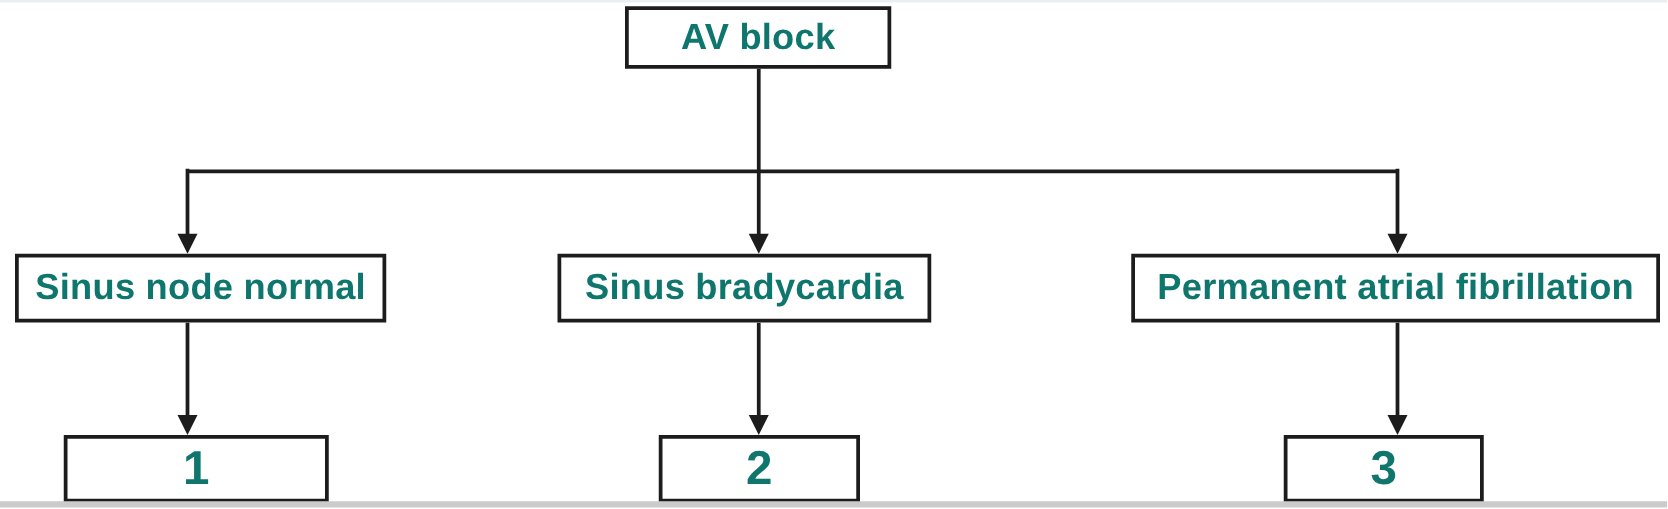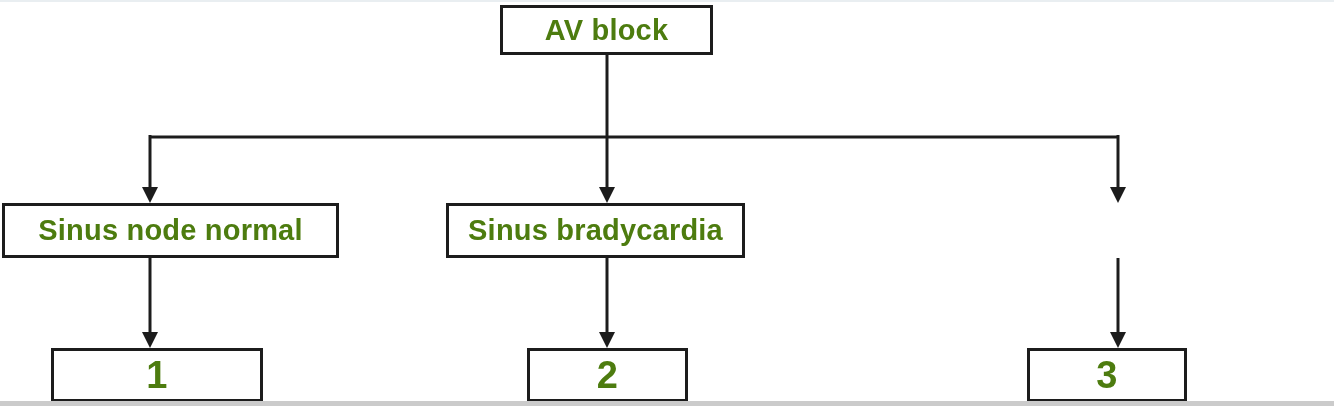--- a/index.html
+++ b/index.html
@@ -31,39 +31,39 @@
     position: absolute;
     left: 0; top: 0;
     width: 1334px;
     height: 407px;
   }
   .node {
     position: absolute;
     box-sizing: border-box;
     background: #ffffff;
     border: 3px solid #1c1c1c;
-    color: #4d7c0f;
+    color: #0f766e;
     font-weight: 700;
     display: flex;
     align-items: center;
     justify-content: center;
     white-space: nowrap;
     letter-spacing: 0.2px;
   }
   .node-root {
     left: 500px; top: 5px;
     width: 213px; height: 50px;
     font-size: 29px;
   }
   .node-branch {
     top: 203px;
     height: 55px;
     font-size: 29px;
   }
-  .node-branch-0 { left: 2px;   width: 337px; }
+  .node-branch-0 { left: 12px;   width: 297px; }
   .node-branch-1 { left: 446px; width: 299px; }
   .node-branch-2 { left: 905px; width: 423px; }
   .node-outcome {
     top: 348px;
     height: 54px;
     font-size: 38px;
   }
   .node-outcome-0 { left: 51px;   width: 212px; }
   .node-outcome-1 { left: 527px;  width: 161px; }
   .node-outcome-2 { left: 1027px; width: 160px; }
@@ -101,20 +101,21 @@
     <line class="conn-line" x1="1118" y1="258" x2="1118" y2="336"></line>
     <polygon class="conn-arrowhead" points="150,348 142,332 158,332"></polygon>
     <polygon class="conn-arrowhead" points="607,348 599,332 615,332"></polygon>
     <polygon class="conn-arrowhead" points="1118,348 1110,332 1126,332"></polygon>
   </svg>
 
   <div class="node node-root">AV block</div>
 
   <div class="node node-branch node-branch-0">Sinus node normal</div>
   <div class="node node-branch node-branch-1">Sinus bradycardia</div>
+  <div class="node node-branch node-branch-2">Permanent atrial fibrillation</div>
 
   <div class="node node-outcome node-outcome-0">1</div>
   <div class="node node-outcome node-outcome-1">2</div>
   <div class="node node-outcome node-outcome-2">3</div>
 
   <div class="edge-bottom"></div>
 
 </div>
 
 </body></html>

